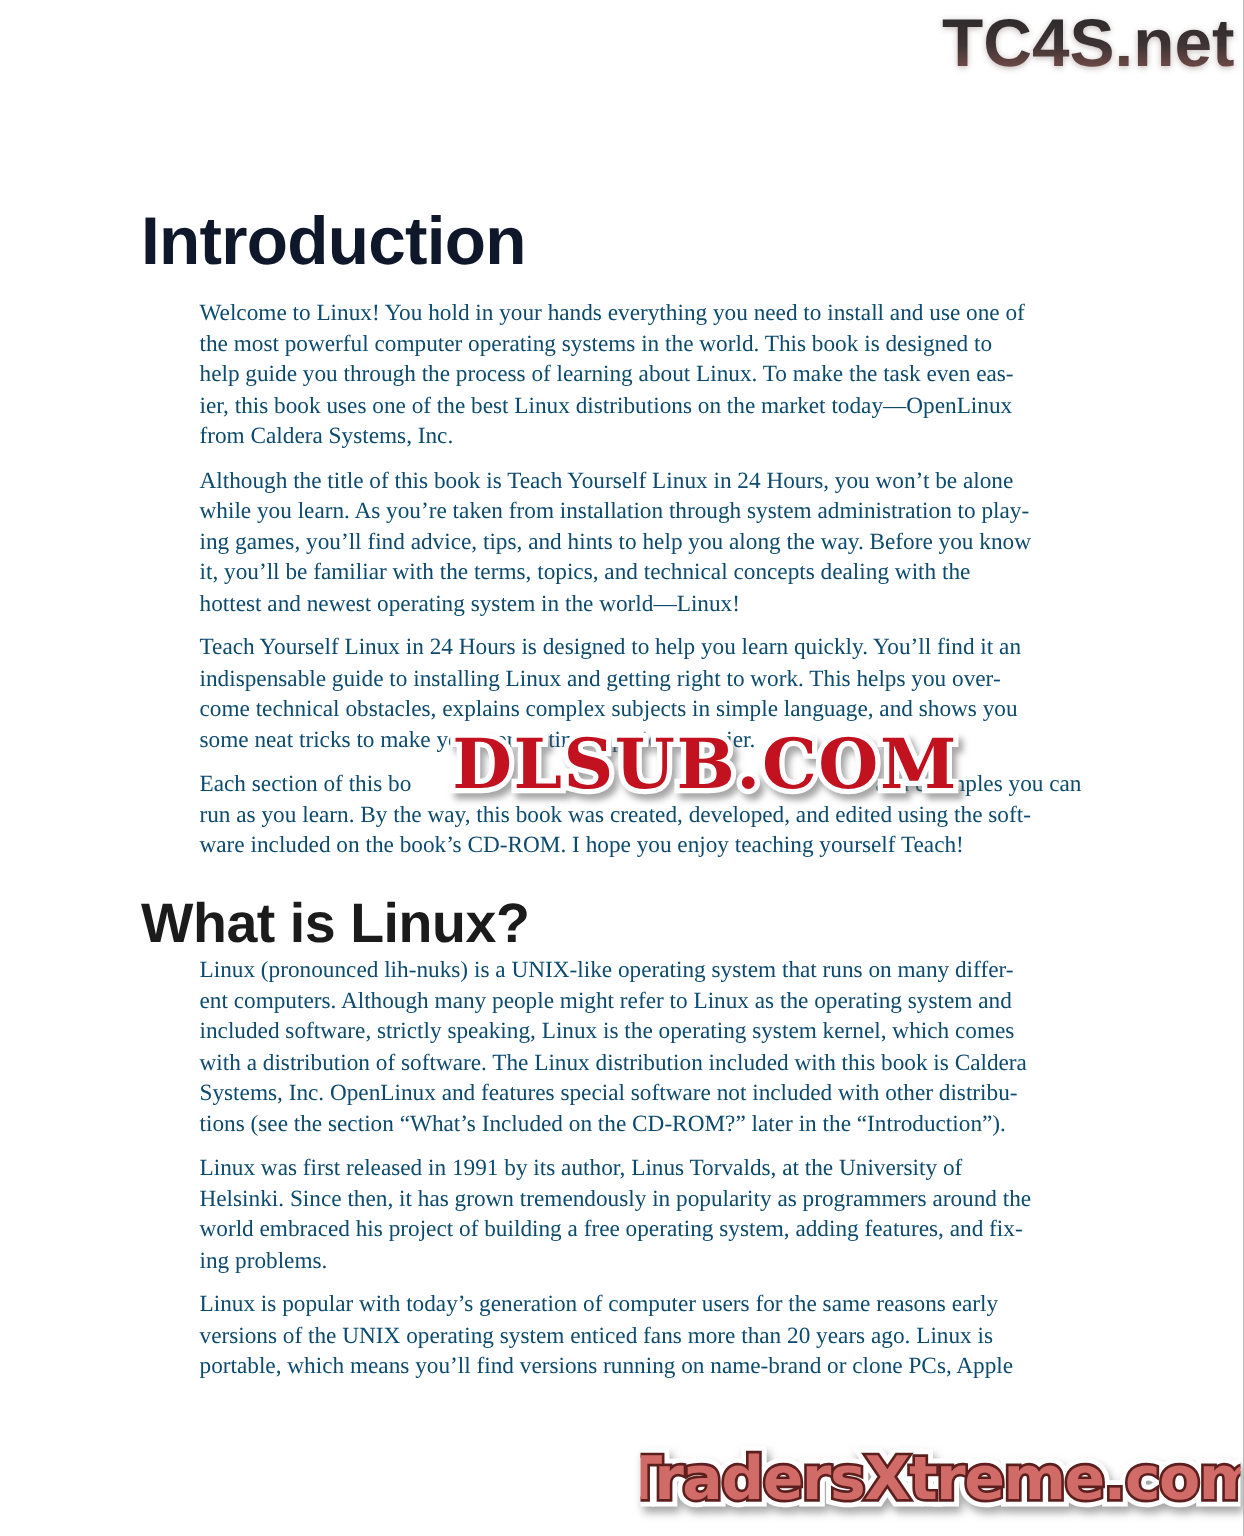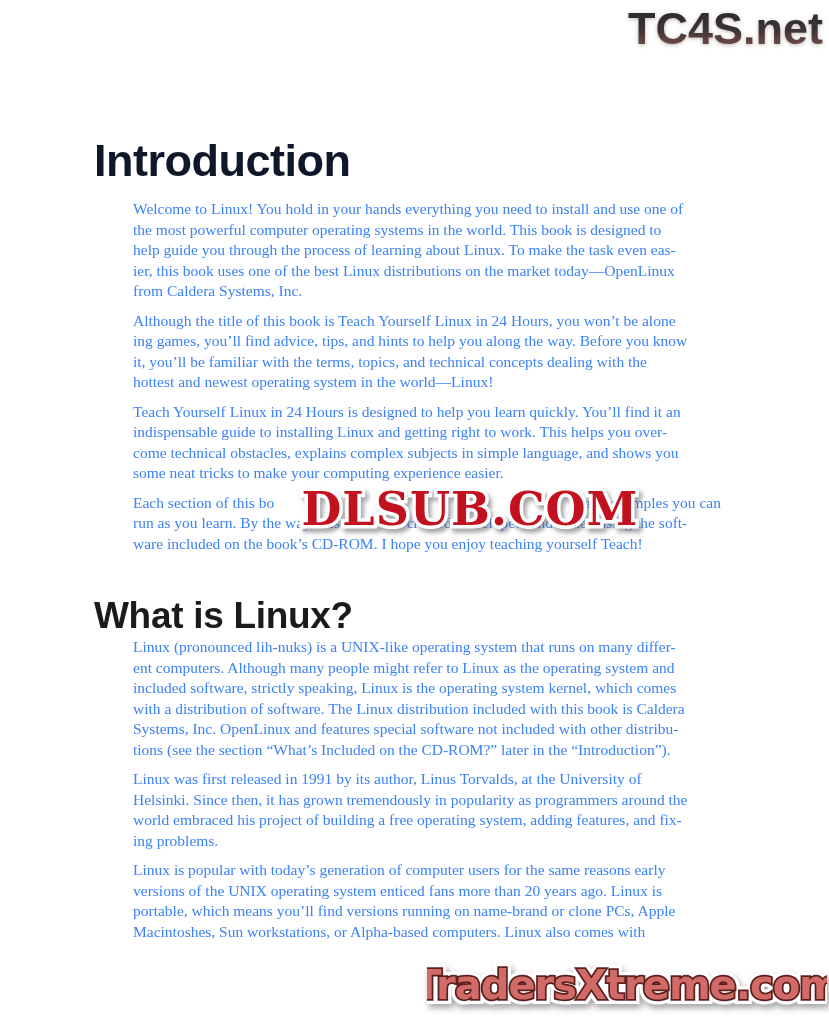--- a/index.html
+++ b/index.html
@@ -35,21 +35,21 @@
     letter-spacing:-0.3px;color:#1b1b1b;
   }
   
   .body-col{position:absolute;left:133px;width:600px;}
   .col-intro{top:199px;}
   .col-sect2{top:637px;}
   .para{margin:0 0 9px 0;}
   .line{
     font-family:"Liberation Serif",serif;
     font-size:15.5px;line-height:20.5px;
-    color:#3b82f6;white-space:pre;
+    color:#0c4a6e;white-space:pre;
   }
   .line.has-gap{display:flex;width:588px;}
   .gap{flex:1 1 auto;}
   .it{}
   
   .dlsub{
     position:absolute;left:260px;top:477px;
     filter:drop-shadow(3px 4px 2px rgba(95,95,95,.55));
   }
   .dlsub-text{
@@ -84,20 +84,21 @@
   <div class="body-col col-intro">
       <div class="para">
         <div class="line"><span>Welcome to Linux! You hold in your hands everything you need to install and use one of</span></div>
         <div class="line"><span>the most powerful computer operating systems in the world. This book is designed to</span></div>
         <div class="line"><span>help guide you through the process of learning about Linux. To make the task even eas-</span></div>
         <div class="line"><span>ier, this book uses one of the best Linux distributions on the market today—OpenLinux</span></div>
         <div class="line"><span>from Caldera Systems, Inc.</span></div>
       </div>
       <div class="para">
         <div class="line"><span>Although the title of this book is </span><span class="it">Teach Yourself Linux in 24 Hours</span><span>, you won’t be alone</span></div>
+        <div class="line"><span>while you learn. As you’re taken from installation through system administration to play-</span></div>
         <div class="line"><span>ing games, you’ll find advice, tips, and hints to help you along the way. Before you know</span></div>
         <div class="line"><span>it, you’ll be familiar with the terms, topics, and technical concepts dealing with the</span></div>
         <div class="line"><span>hottest and newest operating system in the world—Linux!</span></div>
       </div>
       <div class="para">
         <div class="line"><span class="it">Teach Yourself Linux in 24 Hours</span><span> is designed to help you learn quickly. You’ll find it an</span></div>
         <div class="line"><span>indispensable guide to installing Linux and getting right to work. This helps you over-</span></div>
         <div class="line"><span>come technical obstacles, explains complex subjects in simple language, and shows you</span></div>
         <div class="line"><span>some neat tricks to make your computing experience easier.</span></div>
       </div>
@@ -122,21 +123,20 @@
       <div class="para">
         <div class="line"><span>Linux was first released in 1991 by its author, Linus Torvalds, at the University of</span></div>
         <div class="line"><span>Helsinki. Since then, it has grown tremendously in popularity as programmers around the</span></div>
         <div class="line"><span>world embraced his project of building a free operating system, adding features, and fix-</span></div>
         <div class="line"><span>ing problems.</span></div>
       </div>
       <div class="para">
         <div class="line"><span>Linux is popular with today’s generation of computer users for the same reasons early</span></div>
         <div class="line"><span>versions of the UNIX operating system enticed fans more than 20 years ago. Linux is</span></div>
         <div class="line"><span>portable, which means you’ll find versions running on name-brand or clone PCs, Apple</span></div>
-        <div class="line"><span>Macintoshes, Sun workstations, or Alpha-based computers. Linux also comes with</span></div>
       </div>
     </div>
 
   <svg class="dlsub" width="420" height="68">
     <text class="dlsub-text" x="210" y="48" text-anchor="middle">DLSUB.COM</text>
   </svg>
 
   <svg class="traders" width="400" height="64">
     <text class="traders-outer" x="200" y="44" text-anchor="middle">TradersXtreme.com</text>
     <text class="traders-inner" x="200" y="44" text-anchor="middle">TradersXtreme.com</text>

